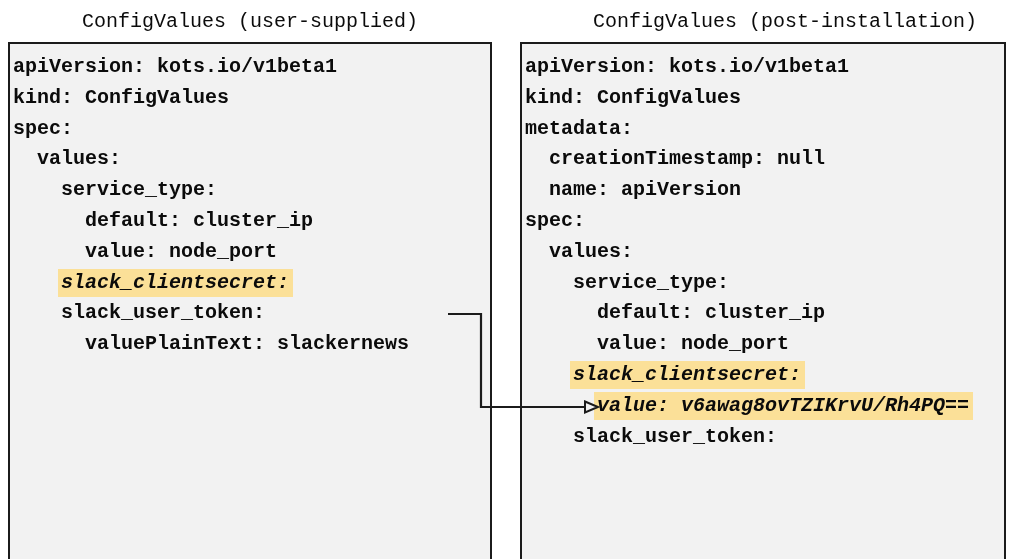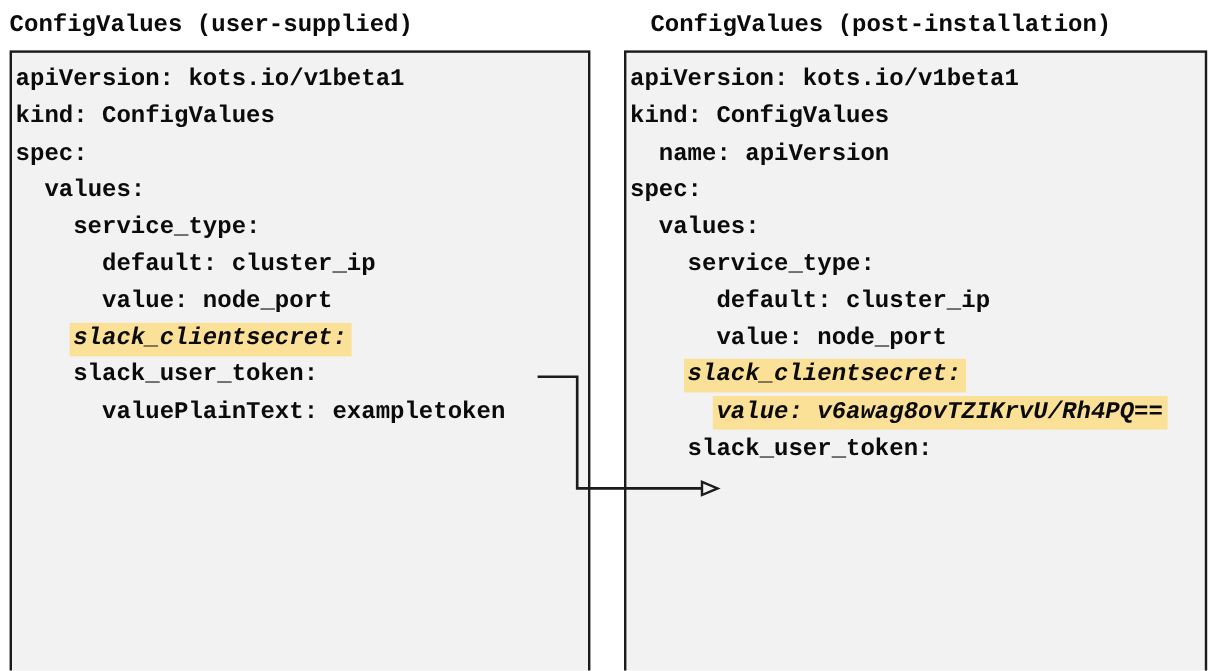--- a/index.html
+++ b/index.html
@@ -14,22 +14,23 @@
     background: #ffffff;
     font-family: "Liberation Mono", "DejaVu Sans Mono", monospace;
     color: #0b0b0b;
     overflow: hidden;
   }
   .panel-title {
     position: absolute;
     top: 7px;
     height: 30px;
     line-height: 30px;
+    text-align: center;
     font-size: 20px;
-    font-weight: 700;
+    font-weight: 400;
     white-space: pre;
   }
   .panel-title.left  { left: 8px;   width: 484px; }
   .panel-title.right { left: 542px; width: 486px; }
   .codebox {
     position: absolute;
     top: 42px;
     height: 547px;
     box-sizing: border-box;
     border: 2px solid var(--border, #1b1b1b);
@@ -72,26 +73,28 @@
   <div class="codebox left">
       <div class="code-line"><span>apiVersion: kots.io/v1beta1</span></div>
       <div class="code-line"><span>kind: ConfigValues</span></div>
       <div class="code-line"><span>spec:</span></div>
       <div class="code-line">  <span>values:</span></div>
       <div class="code-line">    <span>service_type:</span></div>
       <div class="code-line">      <span>default: cluster_ip</span></div>
       <div class="code-line">      <span>value: node_port</span></div>
       <div class="code-line">    <span class="hl">slack_clientsecret:</span></div>
       <div class="code-line">    <span>slack_user_token:</span></div>
-      <div class="code-line">      <span>valuePlainText: exampletoken</span></div>
+      <div class="code-line">      <span>valuePlainText: slackernews</span></div>
     </div>
 
   <div class="codebox right">
       <div class="code-line"><span>apiVersion: kots.io/v1beta1</span></div>
       <div class="code-line"><span>kind: ConfigValues</span></div>
+      <div class="code-line"><span>metadata:</span></div>
+      <div class="code-line">  <span>creationTimestamp: null</span></div>
       <div class="code-line">  <span>name: apiVersion</span></div>
       <div class="code-line"><span>spec:</span></div>
       <div class="code-line">  <span>values:</span></div>
       <div class="code-line">    <span>service_type:</span></div>
       <div class="code-line">      <span>default: cluster_ip</span></div>
       <div class="code-line">      <span>value: node_port</span></div>
       <div class="code-line">    <span class="hl">slack_clientsecret:</span></div>
       <div class="code-line">      <span class="hl">value: v6awag8ovTZIKrvU/Rh4PQ==</span></div>
       <div class="code-line">    <span>slack_user_token:</span></div>
     </div>

